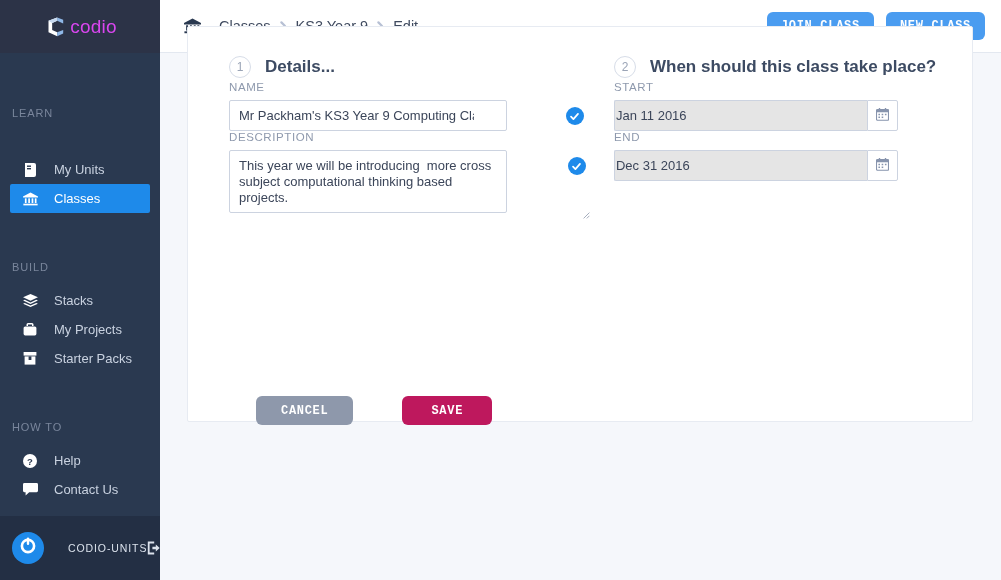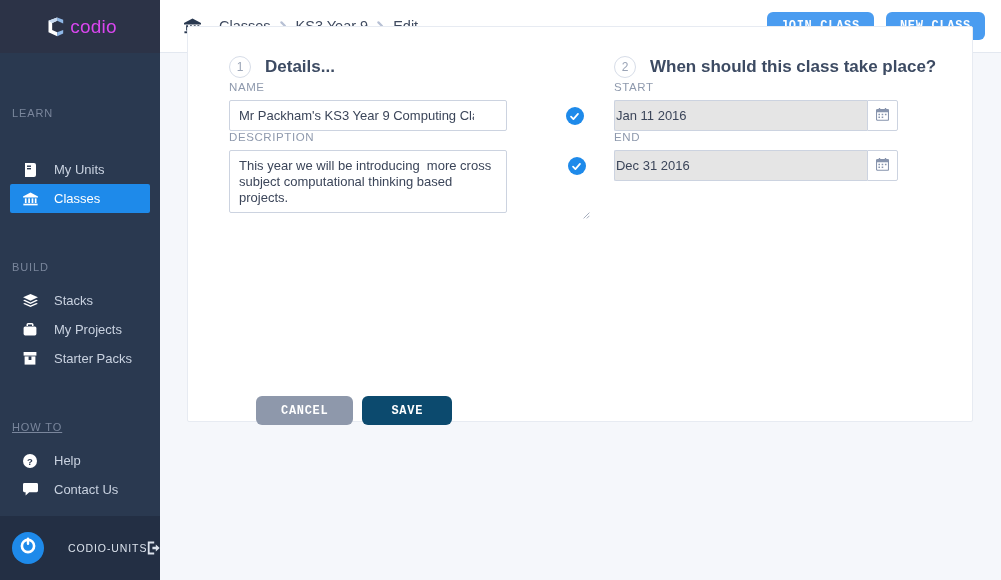--- a/index.html
+++ b/index.html
@@ -29,21 +29,21 @@
     color: #d946ef; font-size: 19px; letter-spacing: .2px; font-weight: 400;
   }
   .nav { padding-top: 0; }
   .nav-group-title {
     color: #7a869c; font-size: 11px; letter-spacing: .9px;
     padding: 0 0 0 12px; margin: 0;
     height: 18px; line-height: 18px;
   }
   .grp-learn { margin-top: 51px; }
   .grp-build { margin-top: 45px; }
-  .grp-howto { margin-top: 45px; text-decoration: underline; }
+  .grp-howto { margin-top: 45px; }
   .nav-item {
     display: flex; align-items: center;
     height: 29px; margin: 0 10px 0 10px;
     padding-left: 10px; border-radius: 2px;
     color: #c9d2e0; font-size: 13px; cursor: pointer;
   }
   .grp-learn + .nav-item { margin-top: 33px; }
   .nav-item + .nav-item { margin-top: 0px; }
   .nav-item.active { background: #1e8aea; color: #ffffff; }
   .nav-icon {
@@ -173,22 +173,22 @@
 
   .form-actions {
     position: absolute; left: 68px; top: 369px;
     display: flex; gap: 9px;
   }
   .btn-cancel {
     background: #8e98ab; color: #fff; height: 29px; padding: 0 25px;
     font-size: 12px; font-weight: bold;
   }
   .btn-save {
-    background: #0c4a6e; color: #fff; height: 29px; padding: 0 29px;
-    font-size: 12px; font-weight: bold;
+    background: #be185d; color: #fff; height: 29px; padding: 0 29px;
+    font-size: 12px; font-weight: bold; margin-left: 40px;
   }
 </style>
 </head>
 <body>
 
 <div class="app">
 
   <aside class="sidebar">
 
     <div class="brand">

